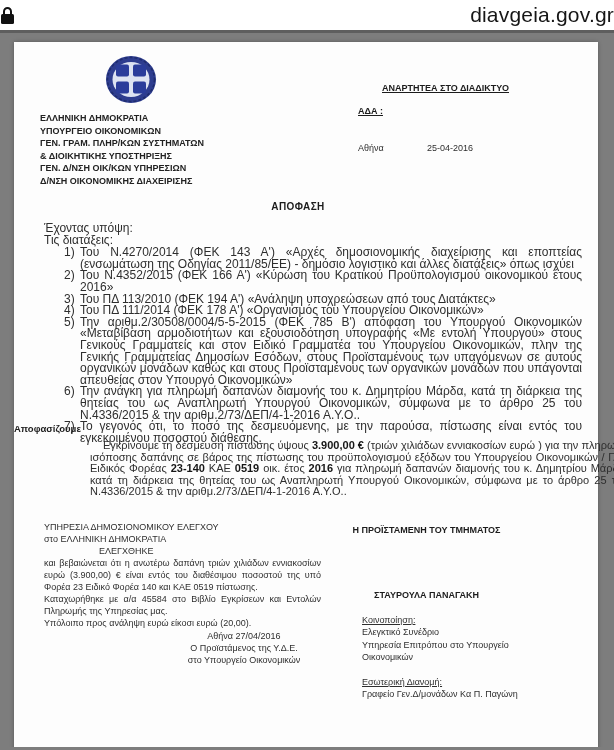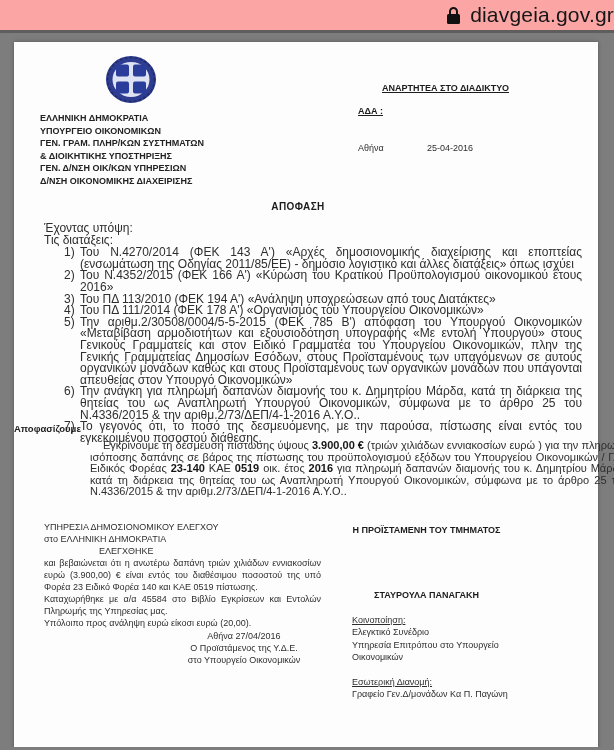--- a/index.html
+++ b/index.html
@@ -1,22 +1,22 @@
 <!DOCTYPE html>
 <html><head>
 <meta charset="utf-8">
 <style>
   * { margin:0; padding:0; box-sizing:border-box; }
   html,body { width:614px; height:750px; overflow:hidden; }
   body { font-family:"Liberation Sans", sans-serif; background:#7d7d7d; }
 
   
   .addrbar {
-    height:33px; background:#fca5a5;
-    display:flex; align-items:center; justify-content:flex-end; gap:9px;
+    height:33px; background:#ffffff;
+    display:flex; align-items:center; justify-content:space-between; gap:9px;
     border-bottom:3px solid #5e5e5e;
   }
   .addrbar .url { font-size:21px; color:#161616; letter-spacing:.2px; }
   .lock { display:flex; align-items:center; }
 
   
   .viewport { position:relative; height:714px; background:#7d7d7d; overflow:hidden; }
   .page {
     position:absolute; left:14px; top:9px; width:584px; height:780px;
     background:#fdfdfd; box-shadow:0 0 4px rgba(0,0,0,.3);
@@ -53,21 +53,21 @@
 
   
   .audit { position:absolute; left:30px; top:479px; width:277px; font-size:9px; line-height:12px; }
   .audit .checked { margin-left:55px; }
   .audit .jp { text-align:justify; }
   .audit .sign { margin-left:120px; width:160px; text-align:center; margin-top:1px; }
 
   
   .sig { position:absolute; left:330px; top:483px; width:165px; text-align:center; font-size:9px; font-weight:bold; color:#1c1c1c; }
   .sig .sig-name { margin-top:55px; }
-  .notify { position:absolute; left:338px; top:572px; font-size:9px; line-height:12.4px; }
+  .notify { position:absolute; left:348px; top:572px; font-size:9px; line-height:12.4px; }
   .nheading { text-decoration:underline; }
   .internal { margin-top:12px; }
 </style>
 </head>
 <body>
 
 <div class="addrbar">
   <span class="lock">
     <svg width="15" height="19" viewBox="0 0 15 19">
       <rect x="1" y="8" width="13" height="10" rx="1.5" fill="#111"></rect>

